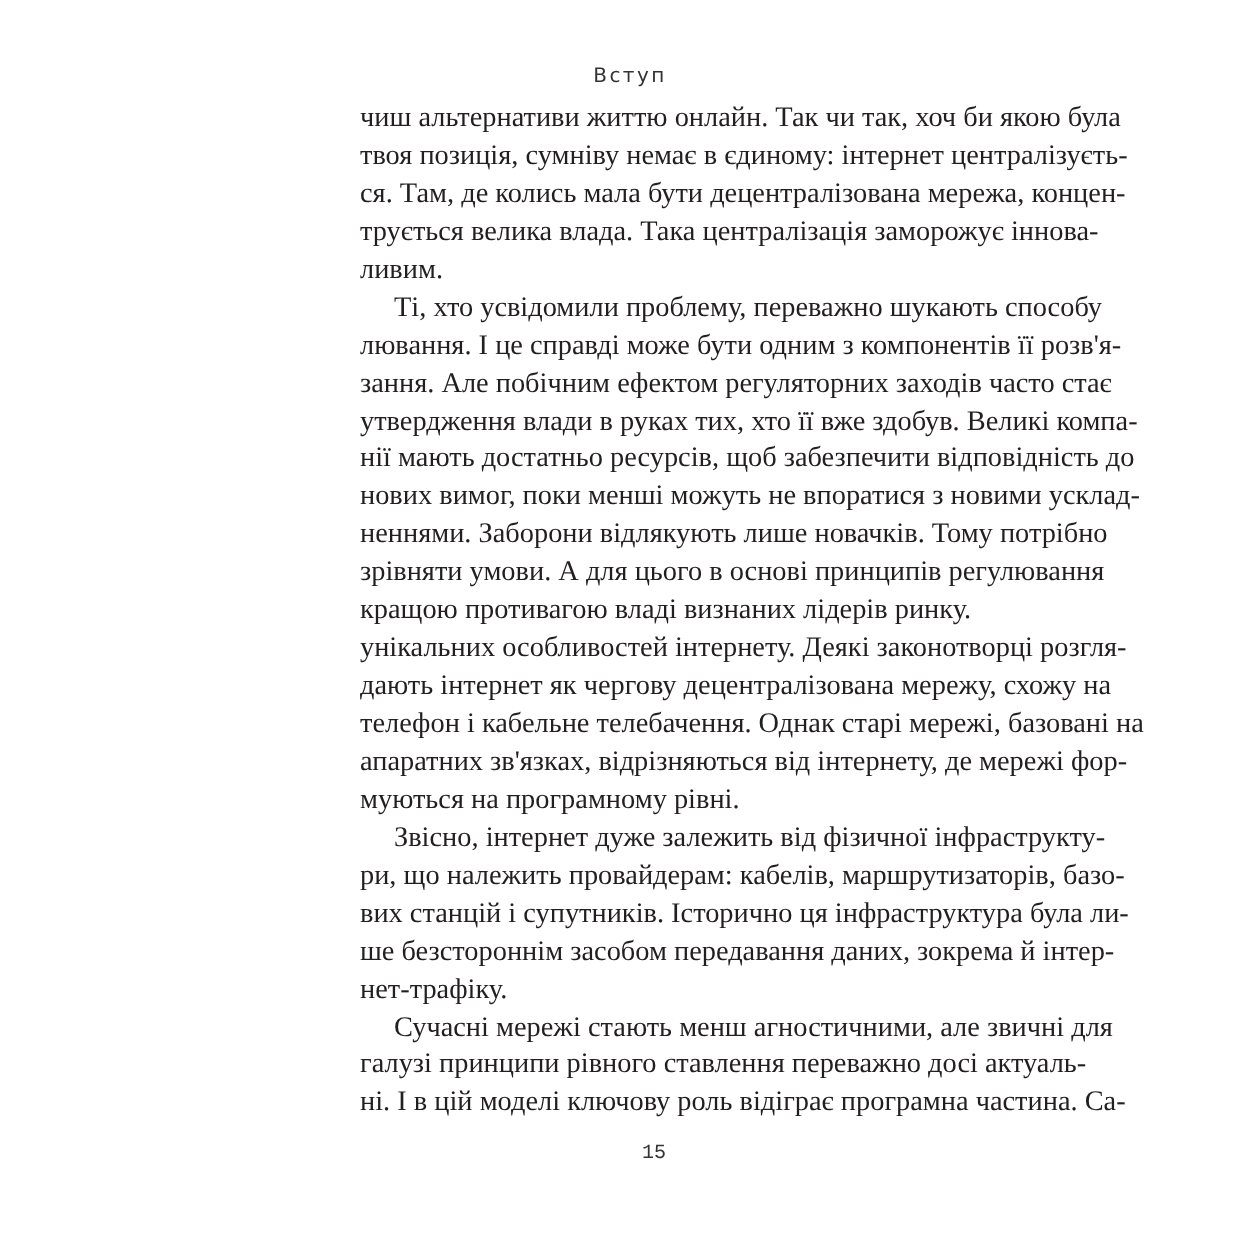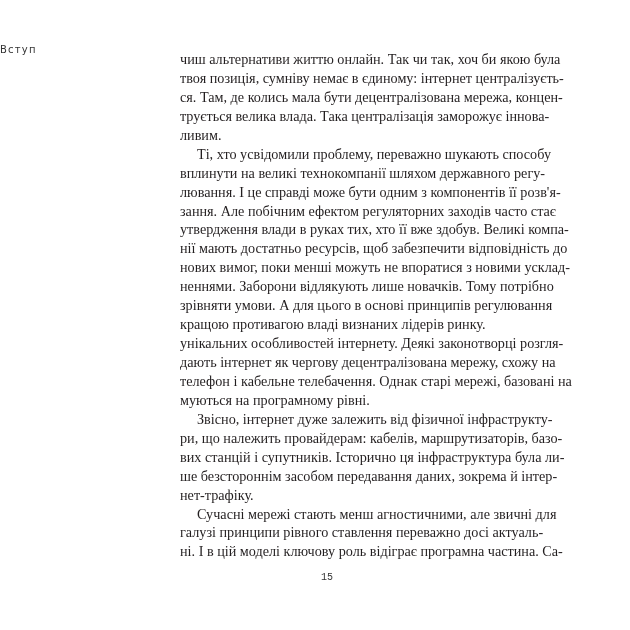--- a/index.html
+++ b/index.html
@@ -16,23 +16,24 @@
       color: #231f20;
     }
     .page {
       position: absolute;
       left: 0; top: 0;
       width: 630px; height: 630px;
       background: #ffffff;
     }
     .running-head {
       position: absolute;
-      top: 44px;
+      top: 33px;
       left: 0;
       width: 630px;
+      text-align: center;
       font-family: "DejaVu Sans", "Liberation Sans", sans-serif;
       font-size: 10px;
       letter-spacing: 1.2px;
       color: #333;
     }
     .body-text {
       position: absolute;
       top: 50px;
       left: 148px;
       width: 337px;
@@ -79,35 +80,35 @@
     <div class="paragraph">
       <span class="line">чиш альтернативи життю онлайн. Так чи так, хоч би якою була</span>
       <span class="line">твоя позиція, сумніву немає в єдиному: інтернет централізуєть-</span>
       <span class="line">ся. Там, де колись мала бути децентралізована мережа, концен-</span>
       <span class="line">трується велика влада. Така централізація заморожує іннова-</span>
       <span class="line last">ливим.</span>
     </div>
 
     <div class="paragraph">
       <span class="line indent">Ті, хто усвідомили проблему, переважно шукають способу</span>
-      <span class="line">вплинути на великі технокомпанії шляхом державного регу-</span>
       <span class="line">лювання. І це справді може бути одним з компонентів її розв'я-</span>
       <span class="line">зання. Але побічним ефектом регуляторних заходів часто стає</span>
       <span class="line">утвердження влади в руках тих, хто її вже здобув. Великі компа-</span>
       <span class="line">нії мають достатньо ресурсів, щоб забезпечити відповідність до</span>
       <span class="line">нових вимог, поки менші можуть не впоратися з новими усклад-</span>
       <span class="line">неннями. Заборони відлякують лише новачків. Тому потрібно</span>
       <span class="line">зрівняти умови. А для цього в основі принципів регулювання</span>
       <span class="line last">кращою противагою владі визнаних лідерів ринку.</span>
     </div>
 
     <div class="paragraph">
       <span class="line">унікальних особливостей інтернету. Деякі законотворці розгля-</span>
       <span class="line">дають інтернет як чергову децентралізована мережу, схожу на</span>
       <span class="line">телефон і кабельне телебачення. Однак старі мережі, базовані на</span>
+      <span class="line">апаратних зв'язках, відрізняються від інтернету, де мережі фор-</span>
       <span class="line last">муються на програмному рівні.</span>
     </div>
 
     <div class="paragraph">
       <span class="line indent">Звісно, інтернет дуже залежить від фізичної інфраструкту-</span>
       <span class="line">ри, що належить провайдерам: кабелів, маршрутизаторів, базо-</span>
       <span class="line">вих станцій і супутників. Історично ця інфраструктура була ли-</span>
       <span class="line">ше безстороннім засобом передавання даних, зокрема й інтер-</span>
       <span class="line last">нет-трафіку.</span>
     </div>

